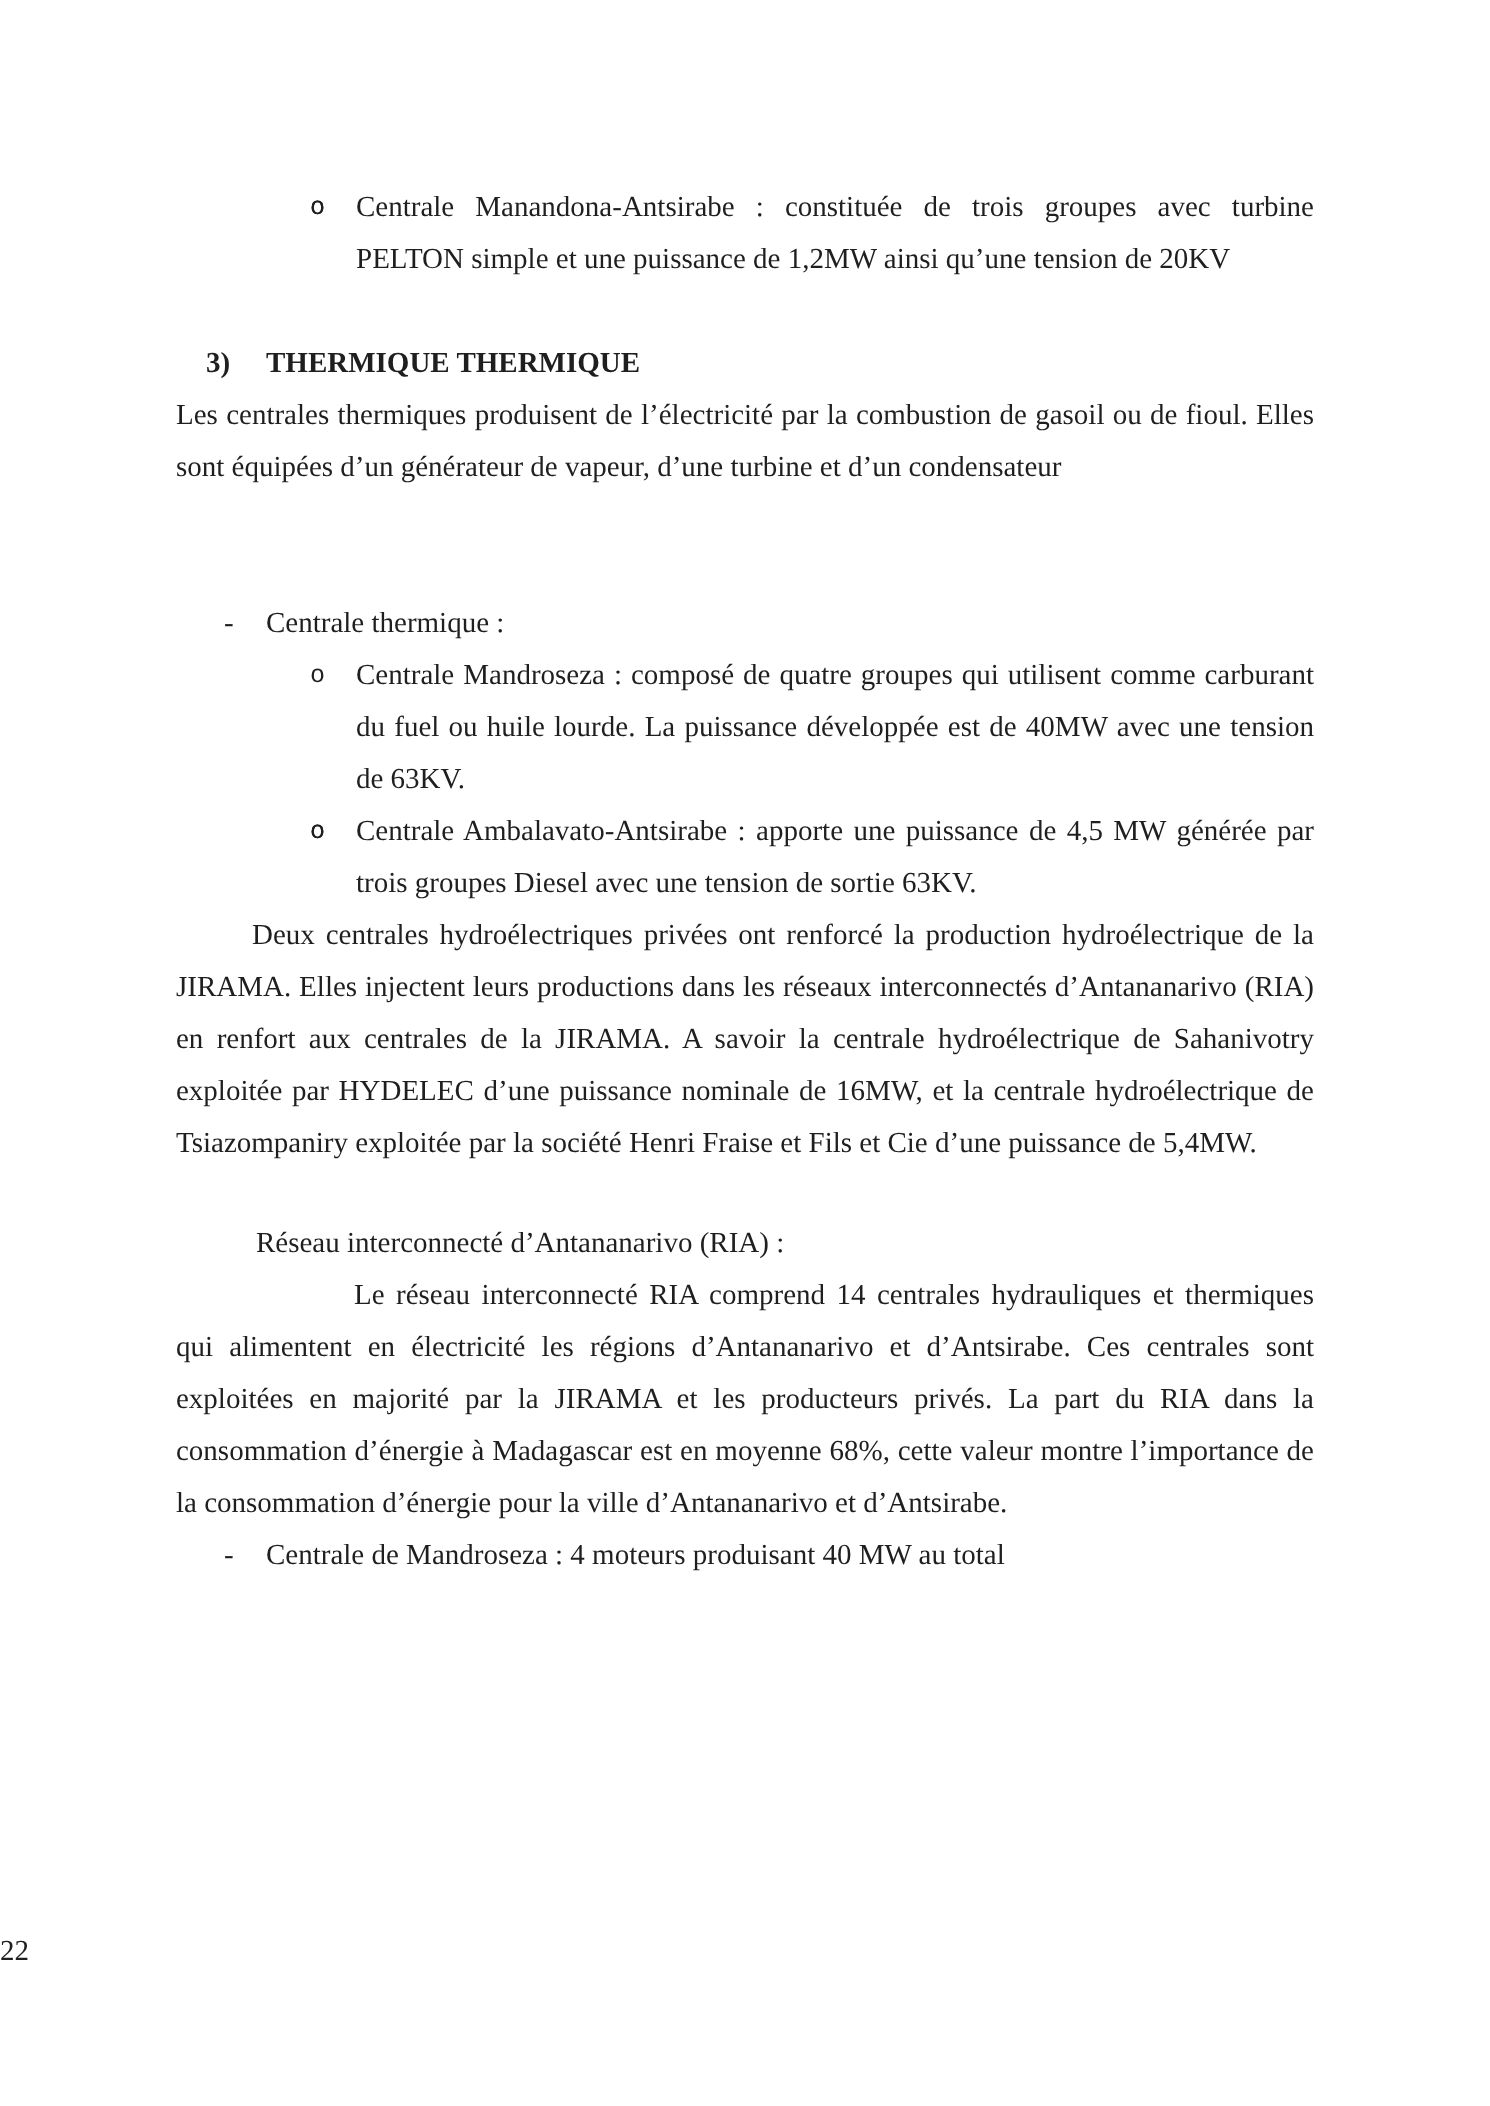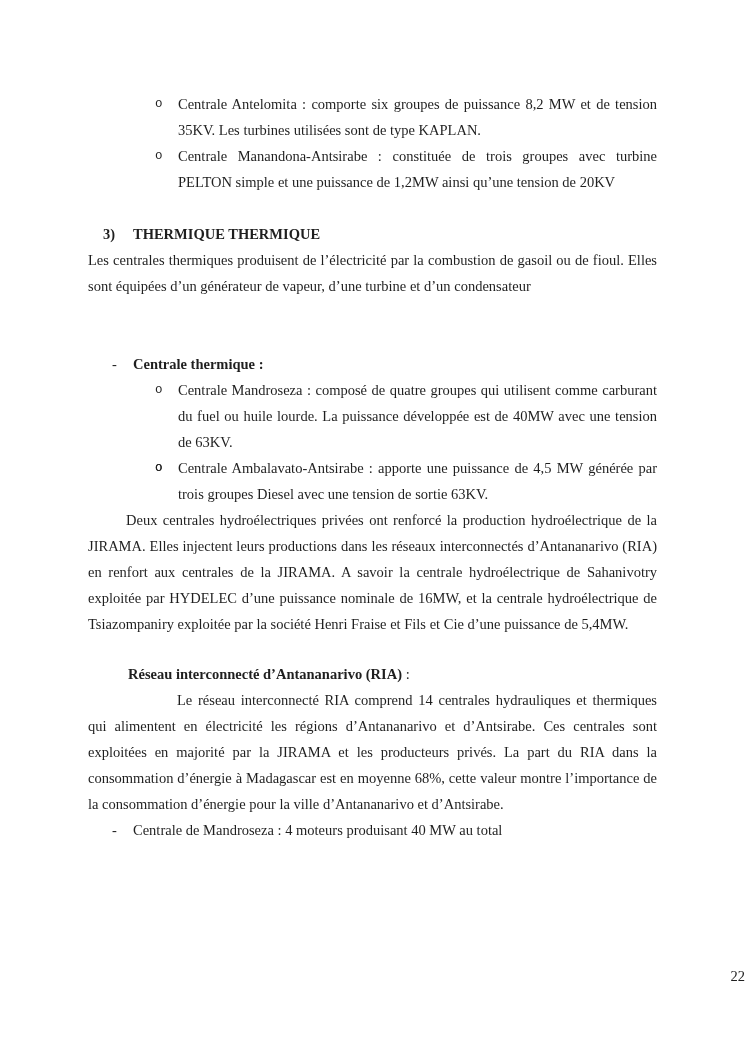--- a/index.html
+++ b/index.html
@@ -36,49 +36,48 @@
   
   .dash-item {
     position:relative;
     padding-left:45px;
     text-align:justify;
   }
   .dash-item .dash-marker {
     position:absolute;
     left:24px; top:0;
   }
-  .bold { font-weight:bold; }
+  .bold { font-weight:normal; }
   
   .sec-heading {
     position:relative;
     padding-left:45px;
     font-weight:bold;
     margin-top:26px;
   }
   .sec-heading .sec-num { position:absolute; left:15px; }
   .gap-2 { margin-top:52px; }
   .ind-38 { text-indent:38px; }
   .ind-40 { text-indent:40px;margin-top:24px; }
   .ind-89 { text-indent:89px; }
   .page-num {
     position:absolute;
     top:963px; left:0;
     width:100%;
-    text-align:right;
+    text-align:left;
   }
 </style>
 </head>
 <body>
 
 <div class="page">
   <div class="content">
 
     <div class="o-item">
       <span class="o-marker">o</span>
-      <span>Centrale Antelomita : comporte six groupes de puissance 8,2 MW et de tension 35KV. Les turbines utilisées sont de type KAPLAN.</span>
     </div>
     <div class="o-item">
       <span class="o-marker">o</span>
       <span>Centrale Manandona-Antsirabe : constituée de trois groupes avec turbine PELTON simple et une puissance de 1,2MW ainsi qu’une tension de 20KV</span>
     </div>
 
     <div class="sec-heading">
       <span class="sec-num">3)</span>
       <span>THERMIQUE THERMIQUE</span>
     </div>

